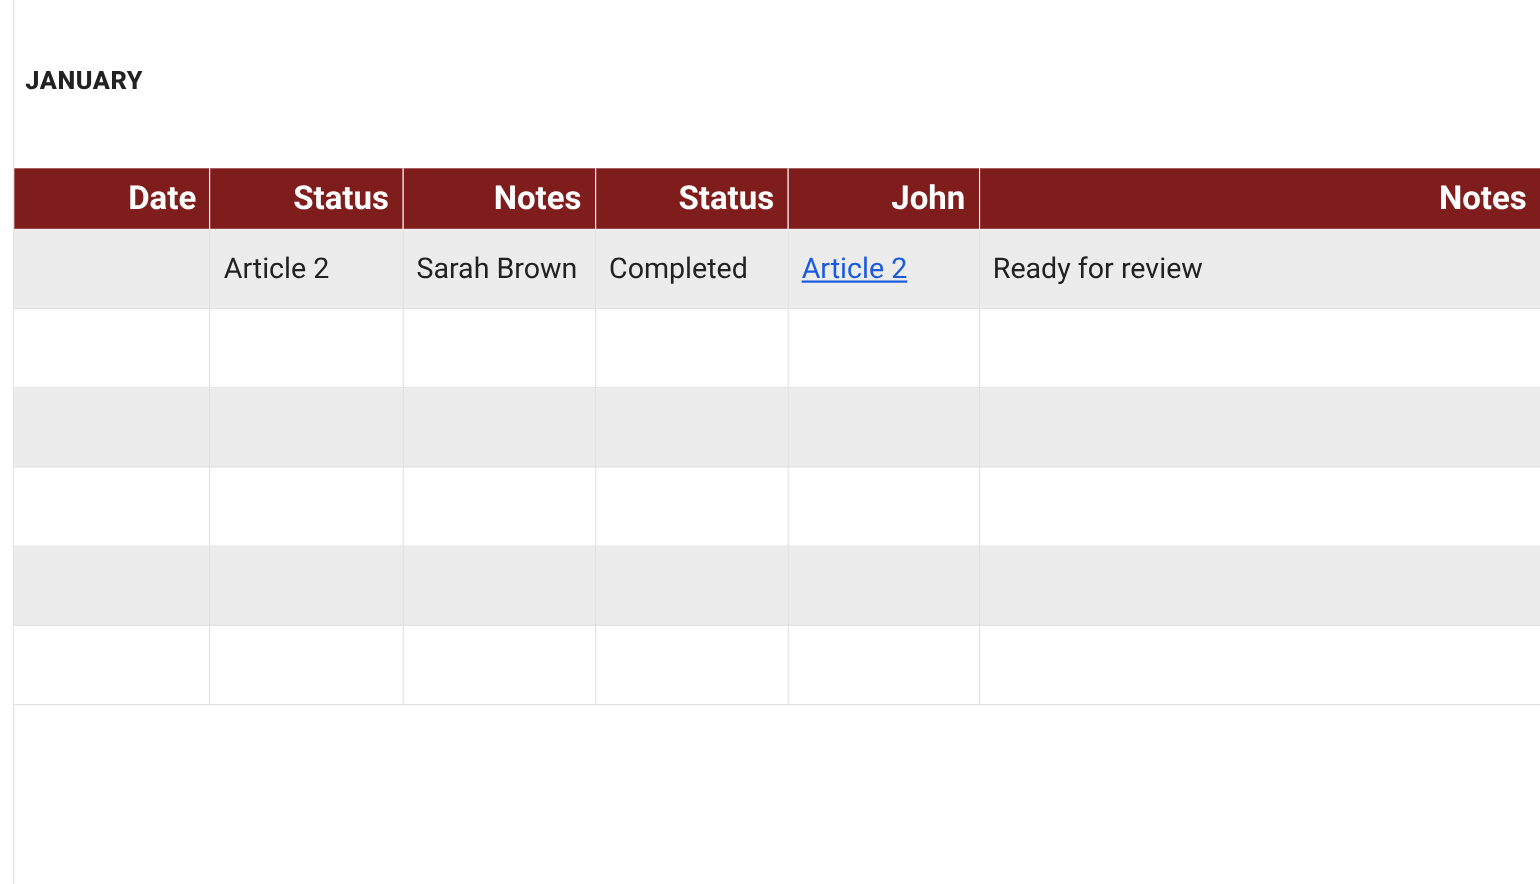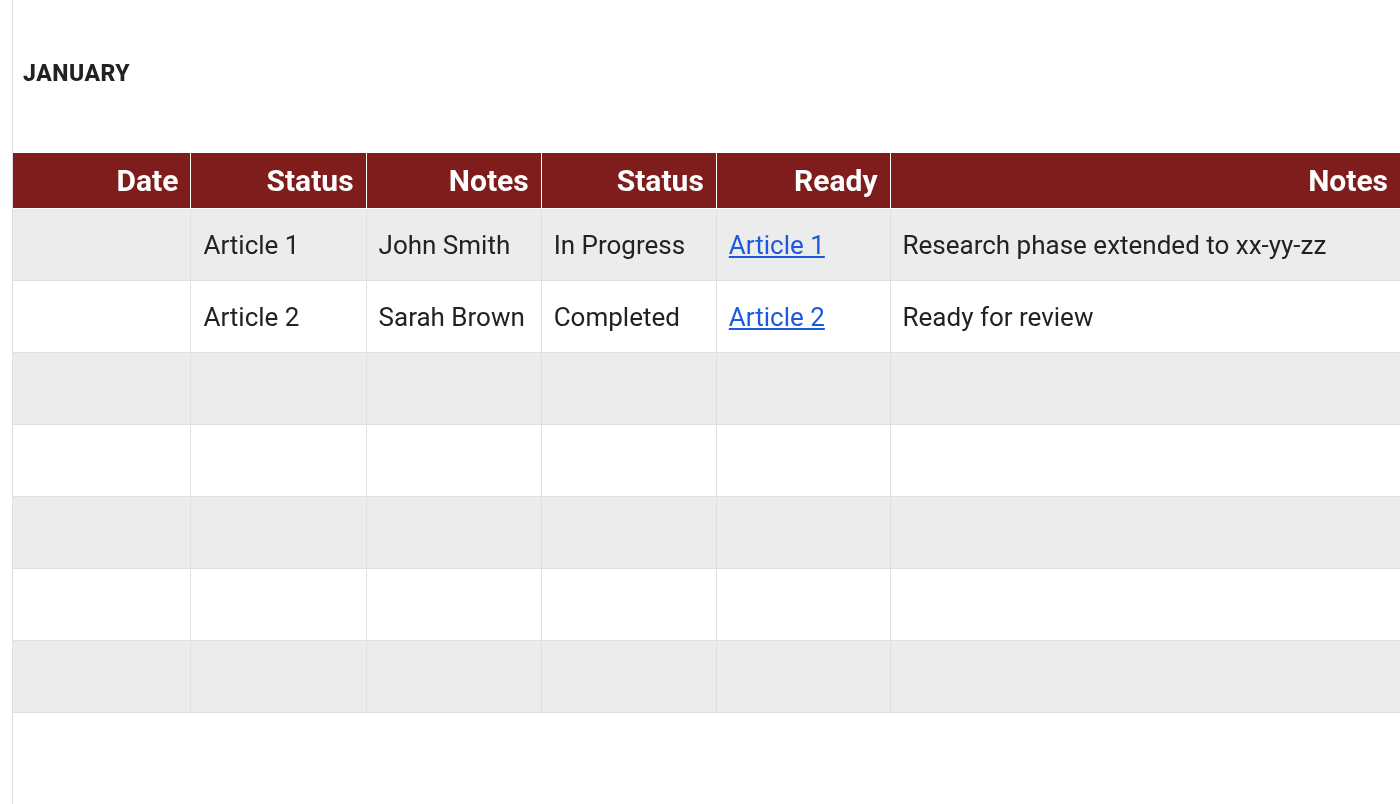--- a/index.html
+++ b/index.html
@@ -104,33 +104,25 @@
       <col class="c-status">
       <col class="c-link">
       <col class="c-notes">
     </colgroup>
     <thead>
       <tr>
         <th>Date</th>
         <th>Status</th>
         <th>Notes</th>
         <th>Status</th>
-        <th>Ready</th>
+        <th>John</th>
         <th>Notes</th>
       </tr>
     </thead>
     <tbody id="table-body">
-        <tr>
-          <td></td>
-          <td>Article 1</td>
-          <td>John Smith</td>
-          <td>In Progress</td>
-          <td class="link-cell"><a href="#">Article 1</a></td>
-          <td>Research phase extended to xx-yy-zz</td>
-        </tr>
         <tr>
           <td></td>
           <td>Article 2</td>
           <td>Sarah Brown</td>
           <td>Completed</td>
           <td class="link-cell"><a href="#">Article 2</a></td>
           <td>Ready for review</td>
         </tr>
         <tr>
           <td></td>

